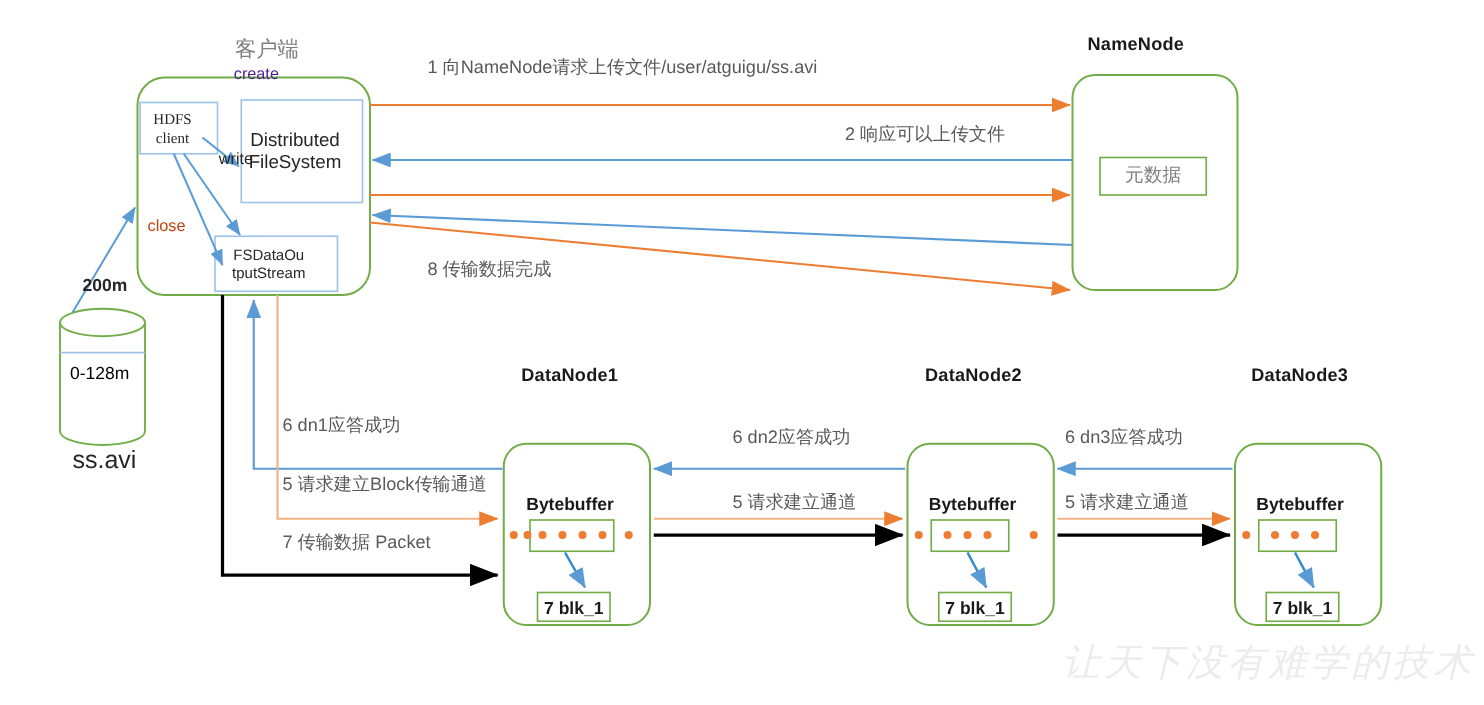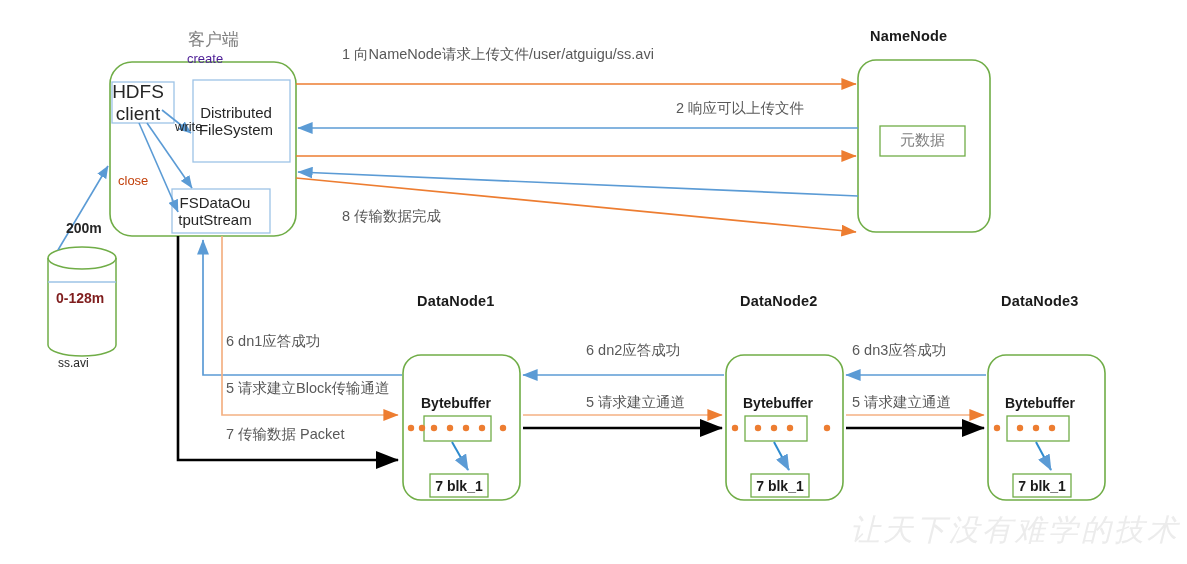--- a/index.html
+++ b/index.html
@@ -112,36 +112,36 @@
     <line x1="724" y1="375" x2="523" y2="375" stroke="#5B9BD5" stroke-width="1.7" marker-end="url(#ar-b)"></line>
     <line x1="523" y1="415" x2="722" y2="415" stroke="#F4B183" stroke-width="1.7" marker-end="url(#ar-o)"></line>
     <line x1="523" y1="428" x2="722" y2="428" stroke="#000000" stroke-width="2.6" marker-end="url(#ar-k)"></line>
 
     <line x1="986" y1="375" x2="846" y2="375" stroke="#5B9BD5" stroke-width="1.7" marker-end="url(#ar-b)"></line>
     <line x1="846" y1="415" x2="984" y2="415" stroke="#F4B183" stroke-width="1.7" marker-end="url(#ar-o)"></line>
     <line x1="846" y1="428" x2="984" y2="428" stroke="#000000" stroke-width="2.6" marker-end="url(#ar-k)"></line>
   </svg>
 
   <div class="lbl" style="left:188px;top:30px;font-size:17px;color:#7f7f7f;">客户端</div>
-  <div class="boxlabel" style="left:112px;top:82px;width:52px;height:41px;font-size:19px;color:#262626;">HDFS
+  <div class="boxlabel" style="left:112px;top:82px;width:52px;height:41px;font-size:12px;color:#262626;font-family:Liberation Serif, serif;">HDFS
 client</div>
   <div class="boxlabel" style="left:193px;top:80px;width:86px;height:82px;font-size:15px;color:#262626;">Distributed
 FileSystem</div>
-  <div class="boxlabel" style="left:172px;top:189px;width:86px;height:44px;font-size:15px;color:#262626;">FSDataOu
+  <div class="boxlabel" style="left:172px;top:189px;width:86px;height:44px;font-size:12px;color:#262626;">FSDataOu
 tputStream</div>
   <div class="lbl small" style="left:159px;top:52px;color:#4c1d95;margin-left:28px;">create</div>
   <div class="lbl small" style="left:159px;top:120px;color:#262626;margin-left:16px;">write</div>
   <div class="lbl small" style="left:118px;top:174px;color:#c2410c;">close</div>
 
   <div class="lbl nodetitle" style="left:870px;top:28px;text-align:right;">NameNode</div>
   <div class="boxlabel" style="left:880px;top:126px;width:85px;height:28px;font-size:15px;color:#7f7f7f;">元数据</div>
 
   <div class="lbl" style="left:66px;top:220px;font-size:14px;font-weight:700;color:#262626;">200m</div>
-  <div class="lbl" style="left:56px;top:290px;font-size:14px;font-weight:700;color:#7f1d1d;">0-128m</div>
-  <div class="lbl" style="left:58px;top:357px;font-size:12px;color:#262626;">ss.avi</div>
+  <div class="lbl" style="left:56px;top:290px;font-size:14px;font-weight:400;color:#000000;">0-128m</div>
+  <div class="lbl" style="left:58px;top:357px;font-size:20px;color:#262626;">ss.avi</div>
 
   <div class="lbl flowlabel" style="left:342px;top:46px;">1 向NameNode请求上传文件/user/atguigu/ss.avi</div>
   <div class="lbl flowlabel" style="left:676px;top:100px;">2 响应可以上传文件</div>
   <div class="lbl flowlabel" style="left:342px;top:208px;">8 传输数据完成</div>
 
   <div class="lbl nodetitle" style="left:417px;top:293px;">DataNode1</div>
   <div class="lbl nodetitle" style="left:740px;top:293px;">DataNode2</div>
   <div class="lbl nodetitle" style="left:1001px;top:293px;">DataNode3</div>
 
   <div class="lbl" style="left:421px;top:395px;font-size:14px;font-weight:700;color:#1a1a1a;">Bytebuffer</div>

